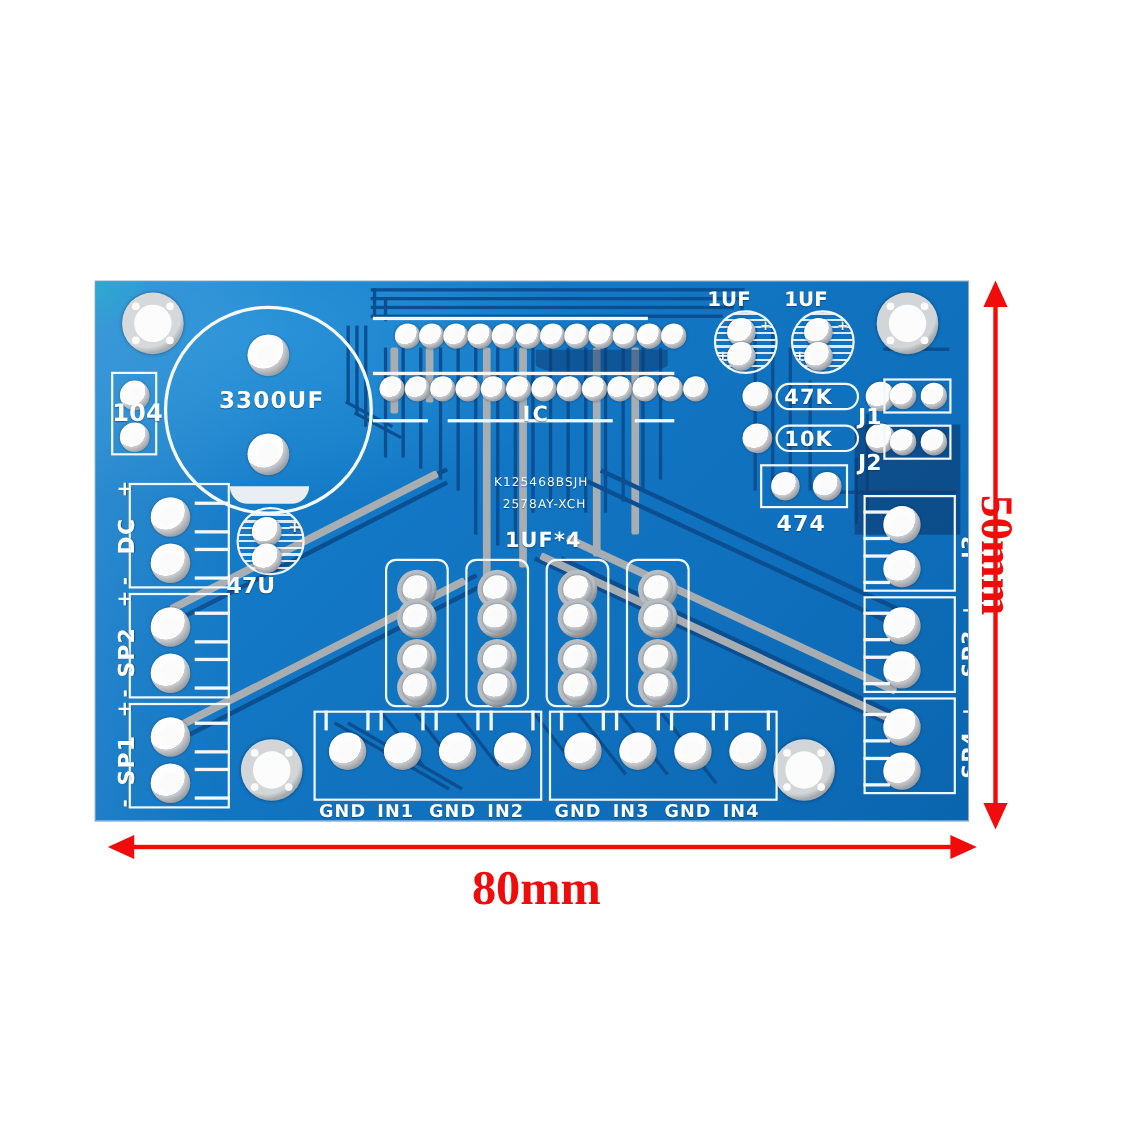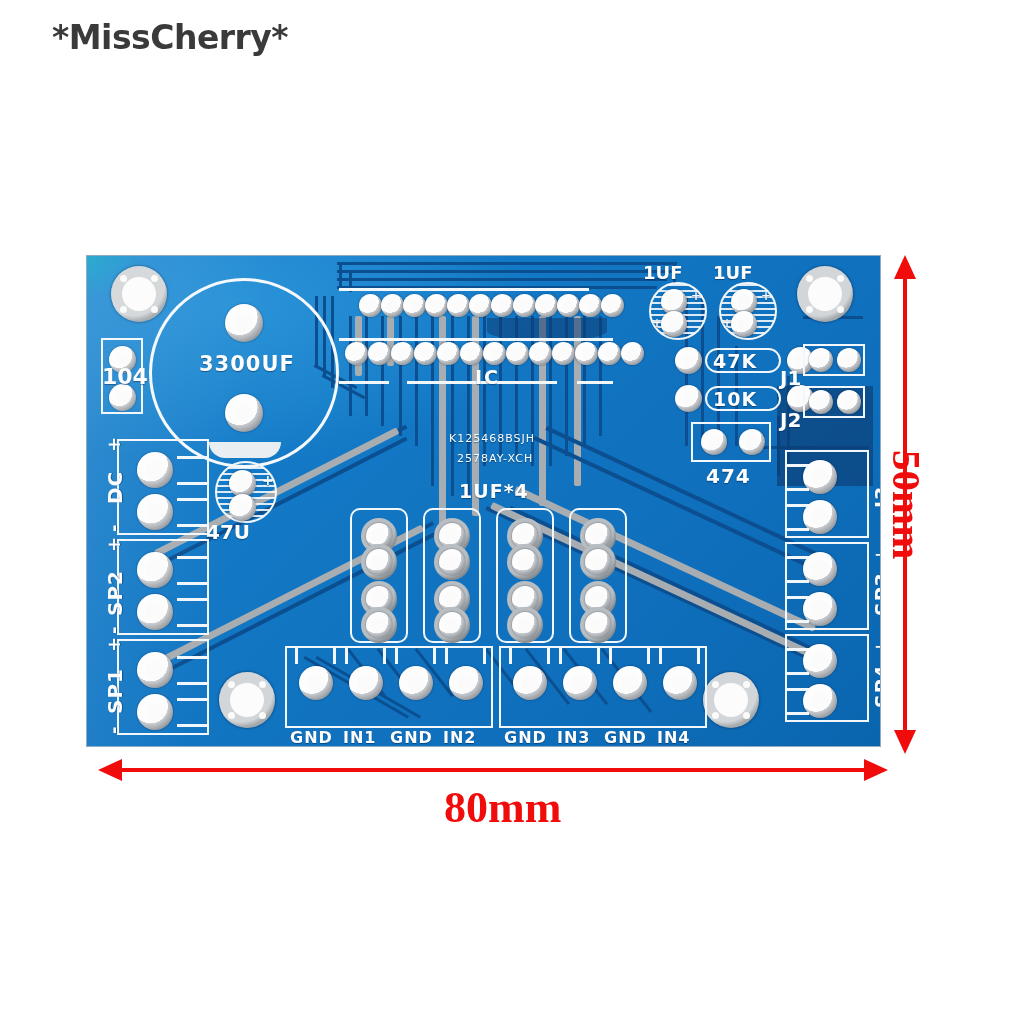--- a/index.html
+++ b/index.html
@@ -118,21 +118,20 @@
   .arrow.up    { border-left:11px solid transparent; border-right:11px solid transparent; border-bottom:24px solid #f10c0c; }
   .arrow.down  { border-left:11px solid transparent; border-right:11px solid transparent; border-top:24px solid #f10c0c; }
   .arrow.left  { border-top:11px solid transparent; border-bottom:11px solid transparent; border-right:24px solid #f10c0c; }
   .arrow.right { border-top:11px solid transparent; border-bottom:11px solid transparent; border-left:24px solid #f10c0c; }
 </style>
 </head>
 <body>
 
 <div id="stage">
 
-  <div class="watermark">*MissCherry*</div>
 
   <div class="pcb">
     <div class="tealcorner"></div>
 
     <div class="trace" style="left:250px;top:6px;width:340px;height:3px;"></div>
     <div class="trace" style="left:250px;top:14px;width:340px;height:3px;"></div>
     <div class="trace" style="left:250px;top:22px;width:330px;height:3px;"></div>
     <div class="trace" style="left:250px;top:30px;width:320px;height:3px;"></div>
     <div class="trace" style="left:252px;top:6px;width:3px;height:26px;"></div>
     <div class="trace" style="left:262px;top:14px;width:3px;height:22px;"></div>
@@ -635,15 +634,15 @@
   </div>
 
   <div class="dim-line" style="left:903px;top:270px;width:4px;height:462px;"></div>
   <div class="arrow up" style="left:894px;top:255px;"></div>
   <div class="arrow down" style="left:894px;top:730px;"></div>
   <div class="dim-text" style="left:931px;top:450px;font-size:41px;transform:rotate(90deg);transform-origin:left top;">50mm</div>
 
   <div class="dim-line" style="left:116px;top:768px;width:750px;height:4px;"></div>
   <div class="arrow left" style="left:98px;top:759px;"></div>
   <div class="arrow right" style="left:864px;top:759px;"></div>
-  <div class="dim-text" style="left:444px;top:782px;font-size:44px;">80mm</div>
+  <div class="dim-text" style="left:429px;top:782px;font-size:44px;">80mm</div>
 
 </div>
 
 </body></html>

